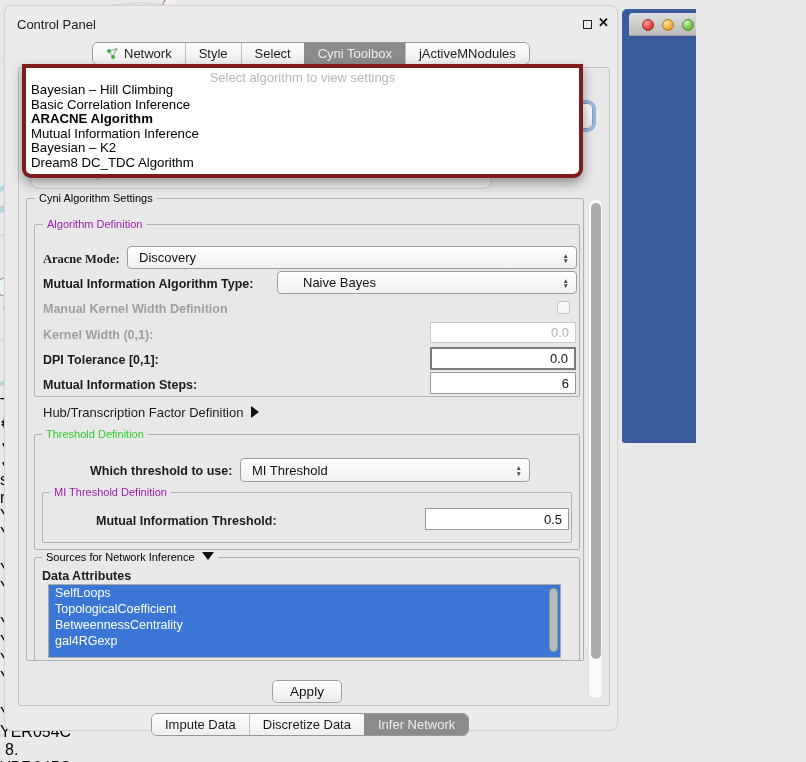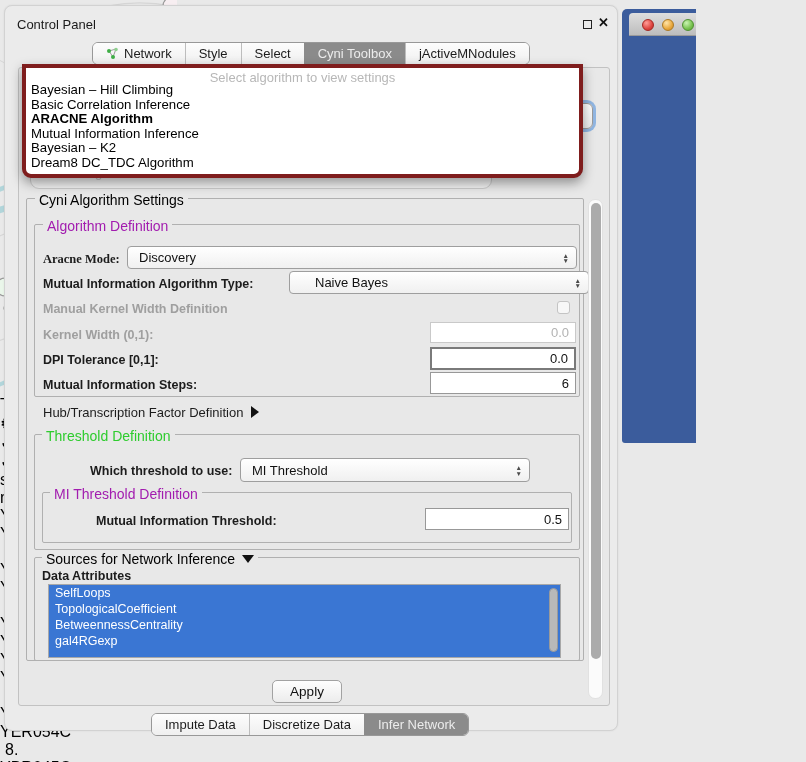--- a/index.html
+++ b/index.html
@@ -27,21 +27,21 @@
   .focus-combo{position:absolute;left:470px;top:97px;width:118px;height:26px;background:linear-gradient(#fff,#ececec);border:1px solid #9b9b9b;border-radius:6px;box-shadow:0 0 0 3px rgba(116,166,224,.75);z-index:2;}
 
   
   .popup{position:absolute;left:17px;top:58px;width:561px;height:114px;background:#fff;border:4px solid #7f1d1d;border-radius:0 0 9px 9px;box-shadow:0 5px 12px rgba(0,0,0,.38);z-index:60;overflow:hidden;}
   .popup-head{height:15px;padding-top:2px;text-align:center;font-size:13px;color:#b7b7b7;}
   .popup-item{height:14.6px;line-height:14.6px;padding-left:5px;font-size:13.2px;color:#000;white-space:nowrap;}
   .popup-item.sel{font-weight:700;}
 
   
   .fset{position:absolute;border:1px solid #b0b0b0;border-radius:2px;}
-  .legend{position:absolute;background:#e8e8e8;padding:0 4px;font-size:14px;white-space:nowrap;z-index:3;}
+  .legend{position:absolute;background:#e8e8e8;padding:0 4px;font-size:11px;white-space:nowrap;z-index:3;}
   .legend.blue{color:#a21caf;}
   .legend.green{color:#2ecc2e;}
   .lbl{position:absolute;font-size:12.5px;font-weight:700;color:#1c1c1c;white-space:nowrap;}
   .lbl.dis{color:#9f9f9f;}
   .lbl.plain{font-weight:400;font-size:13px;}
 
   .combo{position:absolute;background:linear-gradient(#ffffff,#f0f0f0);border:1px solid #9e9e9e;border-radius:4px;font-size:13px;color:#111;display:flex;align-items:center;padding-left:11px;}
   .combo .spn{position:absolute;right:7px;top:50%;transform:translateY(-50%);display:flex;flex-direction:column;align-items:center;color:#4a4a4a;font-size:6.5px;line-height:5.5px;}
   .tfield{position:absolute;background:#fff;border:1px solid #989898;font-size:13px;color:#111;display:flex;align-items:center;justify-content:flex-end;padding-right:6px;}
   .tfield.dis{border-color:#c9c9c9;color:#b3b3b3;}
@@ -158,21 +158,21 @@
     <span class="lbl" style="left:38px;top:246px;font-family:Liberation Serif, serif;">Aracne Mode:</span>
     <div class="combo" style="left:122px;top:240px;width:450px;height:23px;">
       <span>Discovery</span>
       <span class="spn">
           <span>▲</span>
           <span>▼</span>
         </span>
     </div>
 
     <span class="lbl" style="left:38px;top:271px;">Mutual Information Algorithm Type:</span>
-    <div class="combo" style="left:284px;top:265px;width:300px;height:23px;padding-left:25px;">
+    <div class="combo" style="left:272px;top:265px;width:300px;height:23px;padding-left:25px;">
       <span>Naive Bayes</span>
       <span class="spn">
           <span>▲</span>
           <span>▼</span>
         </span>
     </div>
 
     <span class="lbl dis" style="left:38px;top:296px;">Manual Kernel Width Definition</span>
     <div class="chk" style="left:552px;top:295px;"></div>
 

